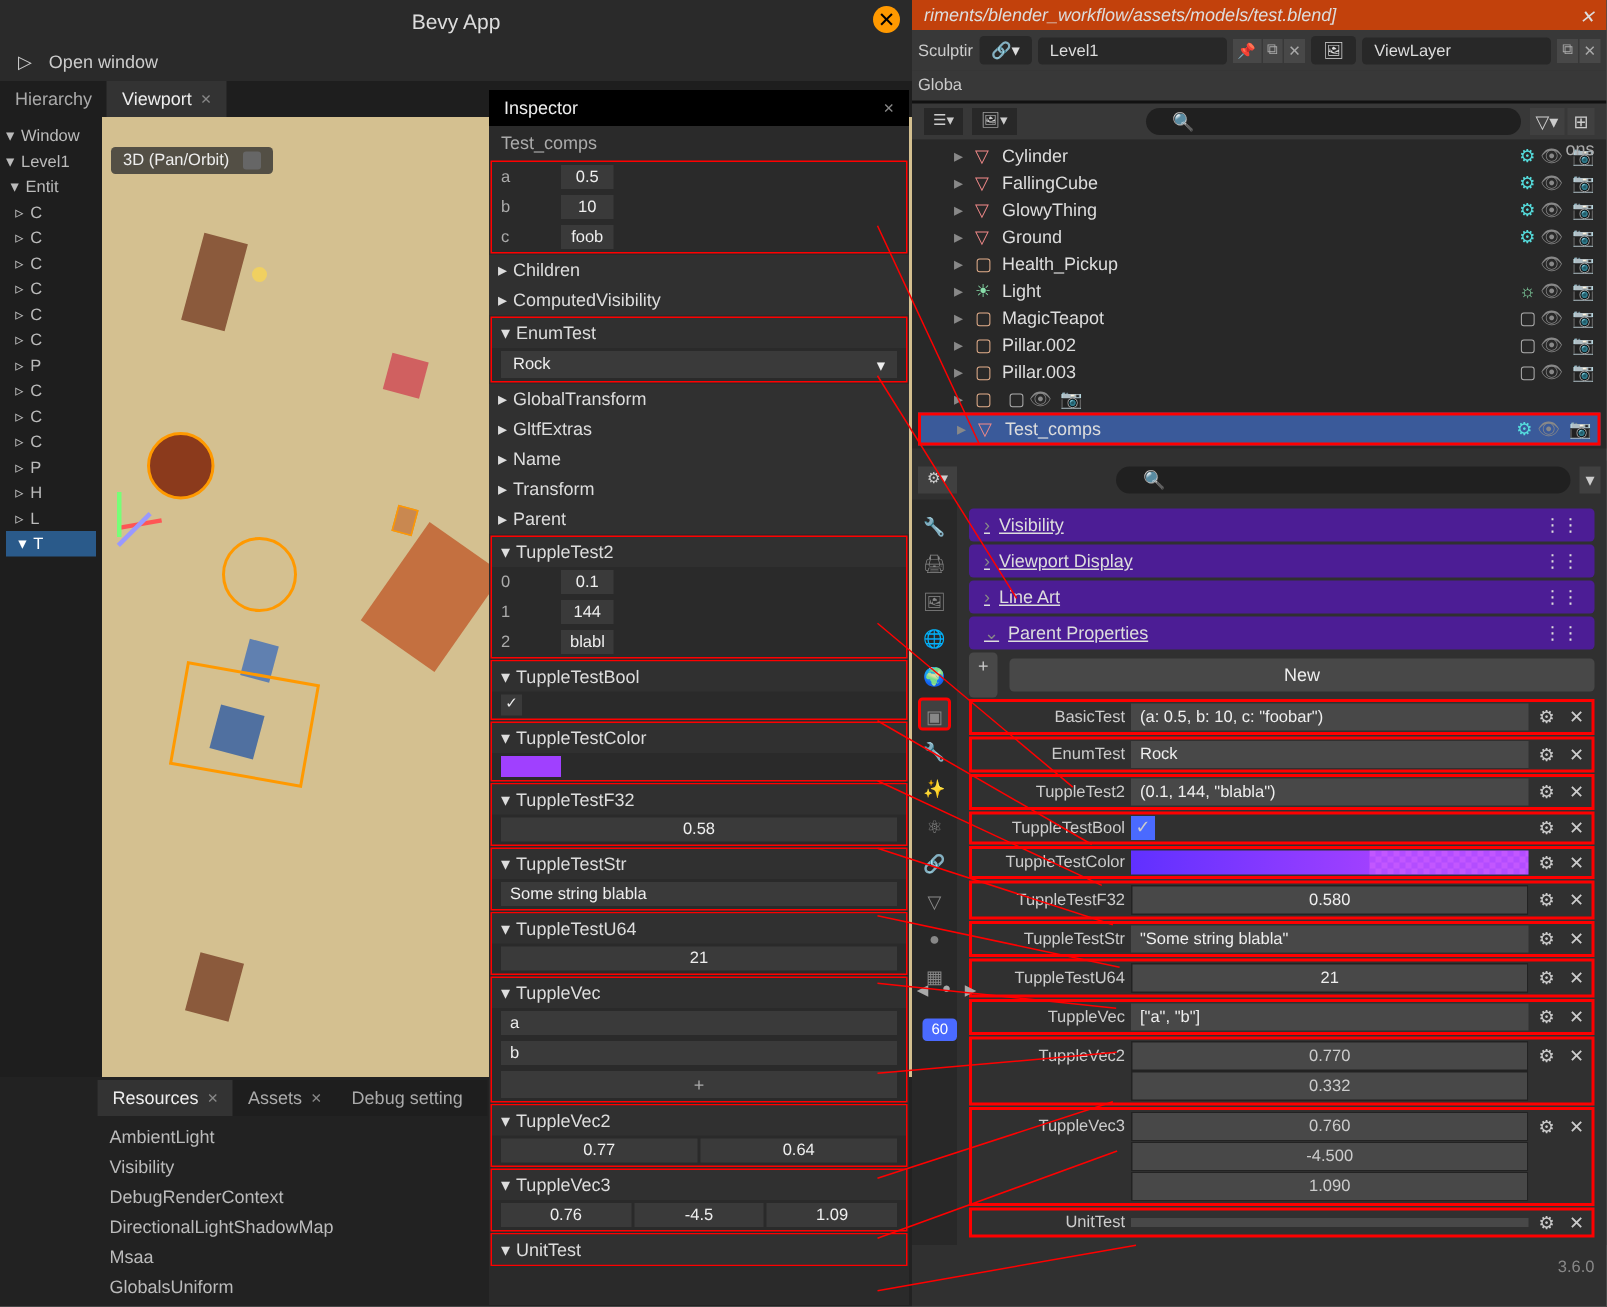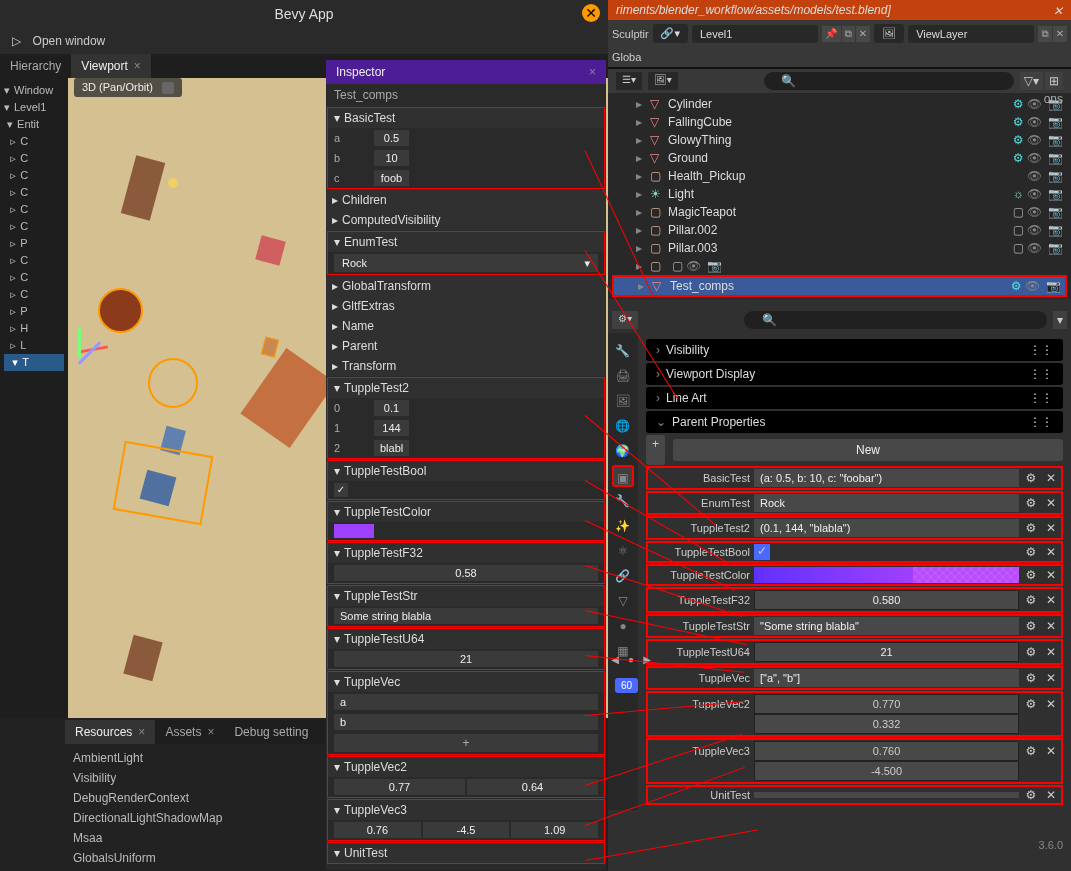--- a/index.html
+++ b/index.html
@@ -17,25 +17,25 @@
 .tab.active { background: #333; color: #eee; }
 .tab .x { margin-left: 6px; color: #888; }
 
 .bevy-body { display: flex; height: 640px; }
 .hierarchy { width: 68px; background: #1e1e1e; padding: 4px; overflow: hidden; font-size: 11px; }
 .hierarchy-row { padding: 2px 0; color: #bbb; white-space: nowrap; }
 .hierarchy-row.sel { background: #2a5a8a; color: #fff; padding: 2px; }
 .tri { display: inline-block; width: 10px; }
 
 .viewport { flex: 1; background: #d4c090; position: relative; }
-.vp-badge { position: absolute; top: 0; left: 6px; background: rgba(50,50,50,0.8); padding: 3px 8px; border-radius: 3px; color: #eee; font-size: 11px; }
+.vp-badge { position: absolute; top: 20px; left: 6px; background: rgba(50,50,50,0.8); padding: 3px 8px; border-radius: 3px; color: #eee; font-size: 11px; }
 .vp-badge .box { display: inline-block; width: 12px; height: 12px; background: #666; vertical-align: middle; margin-left: 6px; border-radius: 2px; }
 
 .inspector { position: absolute; left: 326px; top: 60px; width: 280px; height: 810px; background: #2a2a2a; overflow: hidden; }
-.insp-tab { background: #4c1d95; padding: 5px 10px; color: #eee; font-size: 12px; }
+.insp-tab { background: #000000; padding: 5px 10px; color: #eee; font-size: 12px; }
 .insp-tab .x { float: right; color: #888; }
 .insp-title { padding: 4px 8px; color: #aaa; font-size: 12px; }
 .comp { border: 1px solid #f00; margin: 1px; }
 .comp-noborder { }
 .comp-head { padding: 3px 6px; background: #303030; color: #ddd; font-size: 12px; }
 .comp-head .caret { margin-right: 4px; }
 .comp-row { display: flex; padding: 2px 6px; align-items: center; }
 .comp-row .lbl { width: 40px; color: #aaa; font-size: 11px; }
 .comp-row .val { background: #3a3a3a; padding: 2px 6px; color: #eee; font-size: 11px; min-width: 35px; text-align: center; }
 .comp-row .val-wide { flex: 1; background: #3a3a3a; padding: 2px 6px; color: #eee; font-size: 11px; }
@@ -86,21 +86,21 @@
 .props-header .pdrop { background: #404040; padding: 2px 6px; font-size: 10px; }
 .props-header .psearch { flex: 1; background: #202020; padding: 2px 18px; border-radius: 10px; margin-left: 100px; }
 .props-header .pend { background: #404040; padding: 2px 4px; }
 
 .props-body { display: flex; }
 .props-sidebar { width: 30px; background: #282828; padding: 4px 2px; }
 .props-sidebar .sicon { display: block; width: 22px; height: 22px; margin: 3px auto; color: #888; text-align: center; line-height: 22px; font-size: 12px; border-radius: 3px; }
 .props-sidebar .sicon.active { background: #404040; border: 2px solid #f00; }
 .props-content { flex: 1; padding: 4px 8px; }
 
-.collapse-row { padding: 4px 10px; background: #000000; margin: 2px 0; border-radius: 3px; font-size: 12px; color: #ddd; }
+.collapse-row { padding: 4px 10px; background: #4c1d95; margin: 2px 0; border-radius: 3px; font-size: 12px; color: #ddd; text-decoration: underline; }
 .collapse-row .ccaret { margin-right: 6px; color: #888; }
 .new-btn { background: #484848; padding: 4px; text-align: center; margin: 4px 0; font-size: 12px; color: #eee; border-radius: 3px; }
 .plus-icon { display: inline-block; background: #484848; padding: 2px 6px; margin-right: 4px; border-radius: 3px; }
 
 .prop-row { display: flex; border: 2px solid #f00; margin: 1px 0; padding: 1px 2px; align-items: center; gap: 4px; }
 .prop-row .plabel { width: 100px; text-align: right; font-size: 11px; color: #ccc; }
 .prop-row .pval { flex: 1; background: #484848; padding: 3px 6px; font-size: 11px; color: #eee; }
 .prop-row .pval.num { text-align: center; border: 1px solid #222; }
 .prop-row .gear { width: 16px; text-align: center; }
 .prop-row .px { width: 16px; text-align: center; }
@@ -198,21 +198,20 @@
     </div>
   </div>
 
   <div class="inspector">
     <div class="insp-tab">
       <span>Inspector</span><span class="x">×</span>
     </div>
     <div class="insp-title">Test_comps</div>
 
     <div class="comp">
-      <div class="comp-head"><span class="caret">▾</span>BasicTest</div>
       <div class="comp-row">
           <span class="lbl">a</span>
           <span class="val">0.5</span>
         </div>
       <div class="comp-row">
           <span class="lbl">b</span>
           <span class="val">10</span>
         </div>
       <div class="comp-row">
           <span class="lbl">c</span>
@@ -232,24 +231,24 @@
     <div class="comp-noborder">
         <div class="comp-head"><span class="caret">▸</span>GlobalTransform</div>
       </div>
     <div class="comp-noborder">
         <div class="comp-head"><span class="caret">▸</span>GltfExtras</div>
       </div>
     <div class="comp-noborder">
         <div class="comp-head"><span class="caret">▸</span>Name</div>
       </div>
     <div class="comp-noborder">
+        <div class="comp-head"><span class="caret">▸</span>Transform</div>
+      </div>
+    <div class="comp-noborder">
         <div class="comp-head"><span class="caret">▸</span>Parent</div>
-      </div>
-    <div class="comp-noborder">
-        <div class="comp-head"><span class="caret">▸</span>Transform</div>
       </div>
     <div class="comp">
       <div class="comp-head"><span class="caret">▾</span>TuppleTest2</div>
       <div class="comp-row">
           <span class="lbl">0</span>
           <span class="val">0.1</span>
         </div>
       <div class="comp-row">
           <span class="lbl">1</span>
           <span class="val">144</span>
@@ -602,20 +601,25 @@
               <span class="plabel">TuppleVec3</span>
               <span class="pval">0.760</span>
               <span class="gear">⚙</span>
               <span class="px">✕</span>
             </div>
           <div class="mrow">
               <span class="plabel"></span>
               <span class="pval">-4.500</span>
               <span class="spacer"></span>
             </div>
+          <div class="mrow">
+              <span class="plabel"></span>
+              <span class="pval">1.090</span>
+              <span class="spacer"></span>
+            </div>
         </div>
         <div class="prop-row">
             <span class="plabel">UnitTest</span>
             <span class="pval"></span>
             <span class="gear">⚙</span>
             <span class="px">✕</span>
           </div>
       </div>
     </div>
   </div>

